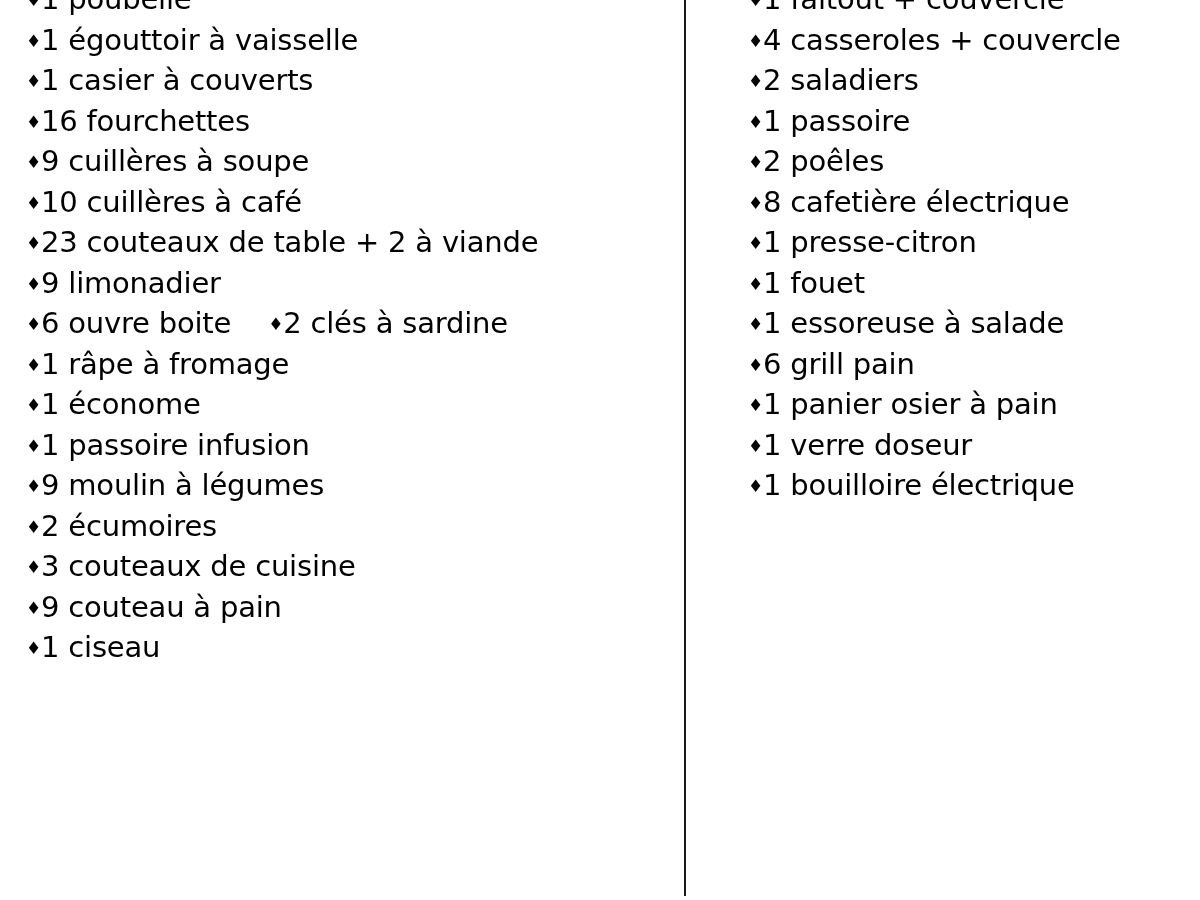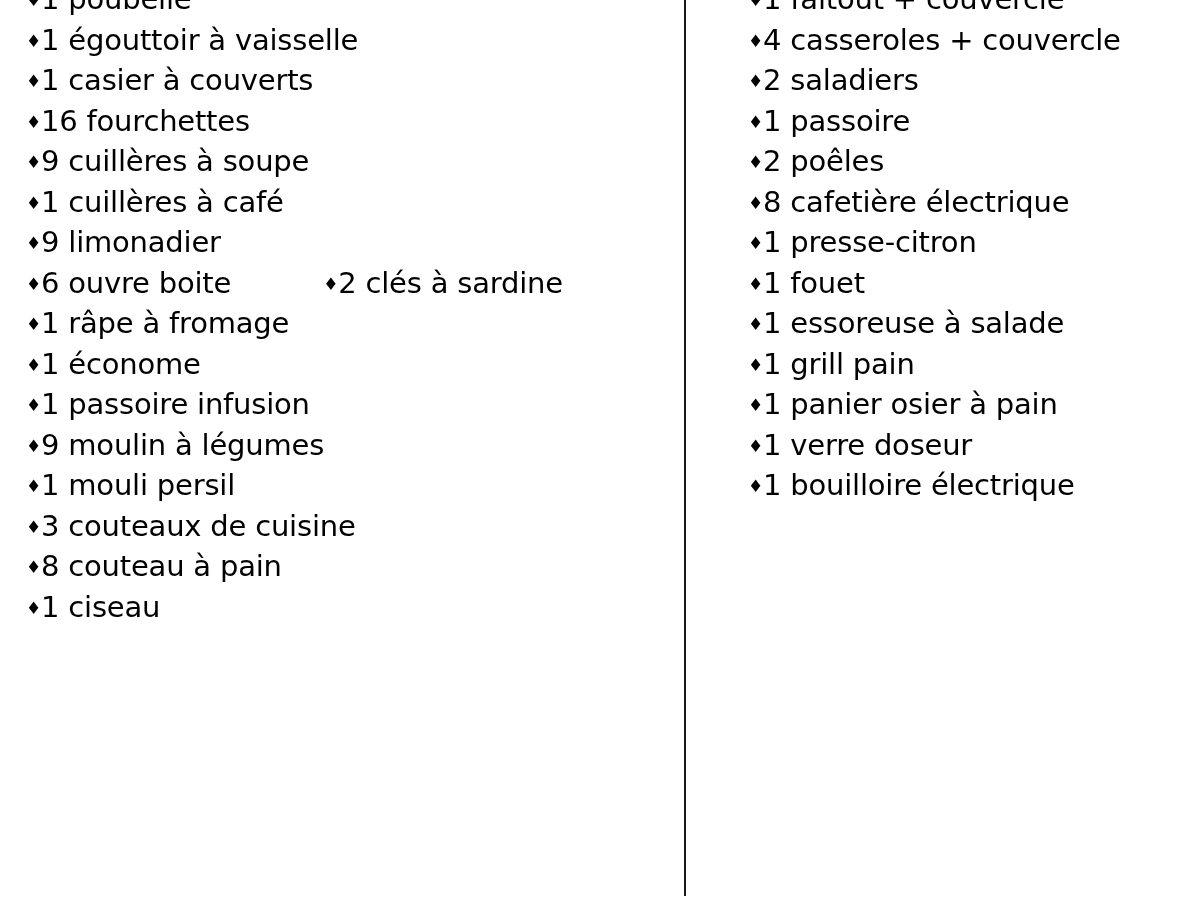--- a/index.html
+++ b/index.html
@@ -64,62 +64,63 @@
   }
 
   .label {
     display: inline-block;
     vertical-align: baseline;
   }
 
   
   .inline-extra {
     display: inline-block;
-    margin-left: 92px;
+    margin-left: 37px;
   }
 </style>
 </head>
 <body>
 
 <div class="page">
 
   <div class="divider"></div>
 
   <div class="column column-left">
     <ul class="inv-list" id="list-left">
         <li class="inv-item"><span class="bullet">♦</span><span class="label">1 poubelle</span></li>
         <li class="inv-item"><span class="bullet">♦</span><span class="label">1 égouttoir à vaisselle</span></li>
         <li class="inv-item"><span class="bullet">♦</span><span class="label">1 casier à couverts</span></li>
         <li class="inv-item"><span class="bullet">♦</span><span class="label">16 fourchettes</span></li>
         <li class="inv-item"><span class="bullet">♦</span><span class="label">9 cuillères à soupe</span></li>
-        <li class="inv-item"><span class="bullet">♦</span><span class="label">1 cuillères à café</span></li>
+        <li class="inv-item"><span class="bullet">♦</span><span class="label">10 cuillères à café</span></li>
+        <li class="inv-item"><span class="bullet">♦</span><span class="label">23 couteaux de table + 2 à viande</span></li>
         <li class="inv-item"><span class="bullet">♦</span><span class="label">9 limonadier</span></li>
         <li class="inv-item"><span class="bullet">♦</span><span class="label">6 ouvre boite</span><span class="inline-extra"><span class="bullet">♦</span><span class="label">2 clés à sardine</span></span></li>
         <li class="inv-item"><span class="bullet">♦</span><span class="label">1 râpe à fromage</span></li>
         <li class="inv-item"><span class="bullet">♦</span><span class="label">1 économe</span></li>
         <li class="inv-item"><span class="bullet">♦</span><span class="label">1 passoire infusion</span></li>
         <li class="inv-item"><span class="bullet">♦</span><span class="label">9 moulin à légumes</span></li>
-        <li class="inv-item"><span class="bullet">♦</span><span class="label">1 mouli persil</span></li>
+        <li class="inv-item"><span class="bullet">♦</span><span class="label">2 écumoires</span></li>
         <li class="inv-item"><span class="bullet">♦</span><span class="label">3 couteaux de cuisine</span></li>
-        <li class="inv-item"><span class="bullet">♦</span><span class="label">8 couteau à pain</span></li>
+        <li class="inv-item"><span class="bullet">♦</span><span class="label">9 couteau à pain</span></li>
         <li class="inv-item"><span class="bullet">♦</span><span class="label">1 ciseau</span></li>
       </ul>
   </div>
 
   <div class="column column-right">
     <ul class="inv-list" id="list-right">
         <li class="inv-item"><span class="bullet">♦</span><span class="label">1 faitout + couvercle</span></li>
         <li class="inv-item"><span class="bullet">♦</span><span class="label">4 casseroles + couvercle</span></li>
         <li class="inv-item"><span class="bullet">♦</span><span class="label">2 saladiers</span></li>
         <li class="inv-item"><span class="bullet">♦</span><span class="label">1 passoire</span></li>
         <li class="inv-item"><span class="bullet">♦</span><span class="label">2 poêles</span></li>
         <li class="inv-item"><span class="bullet">♦</span><span class="label">8 cafetière électrique</span></li>
         <li class="inv-item"><span class="bullet">♦</span><span class="label">1 presse-citron</span></li>
         <li class="inv-item"><span class="bullet">♦</span><span class="label">1 fouet</span></li>
         <li class="inv-item"><span class="bullet">♦</span><span class="label">1 essoreuse à salade</span></li>
-        <li class="inv-item"><span class="bullet">♦</span><span class="label">1 grill pain</span></li>
+        <li class="inv-item"><span class="bullet">♦</span><span class="label">6 grill pain</span></li>
         <li class="inv-item"><span class="bullet">♦</span><span class="label">1 panier osier à pain</span></li>
         <li class="inv-item"><span class="bullet">♦</span><span class="label">1 verre doseur</span></li>
         <li class="inv-item"><span class="bullet">♦</span><span class="label">1 bouilloire électrique</span></li>
       </ul>
   </div>
 
 </div>
 
 </body></html>

